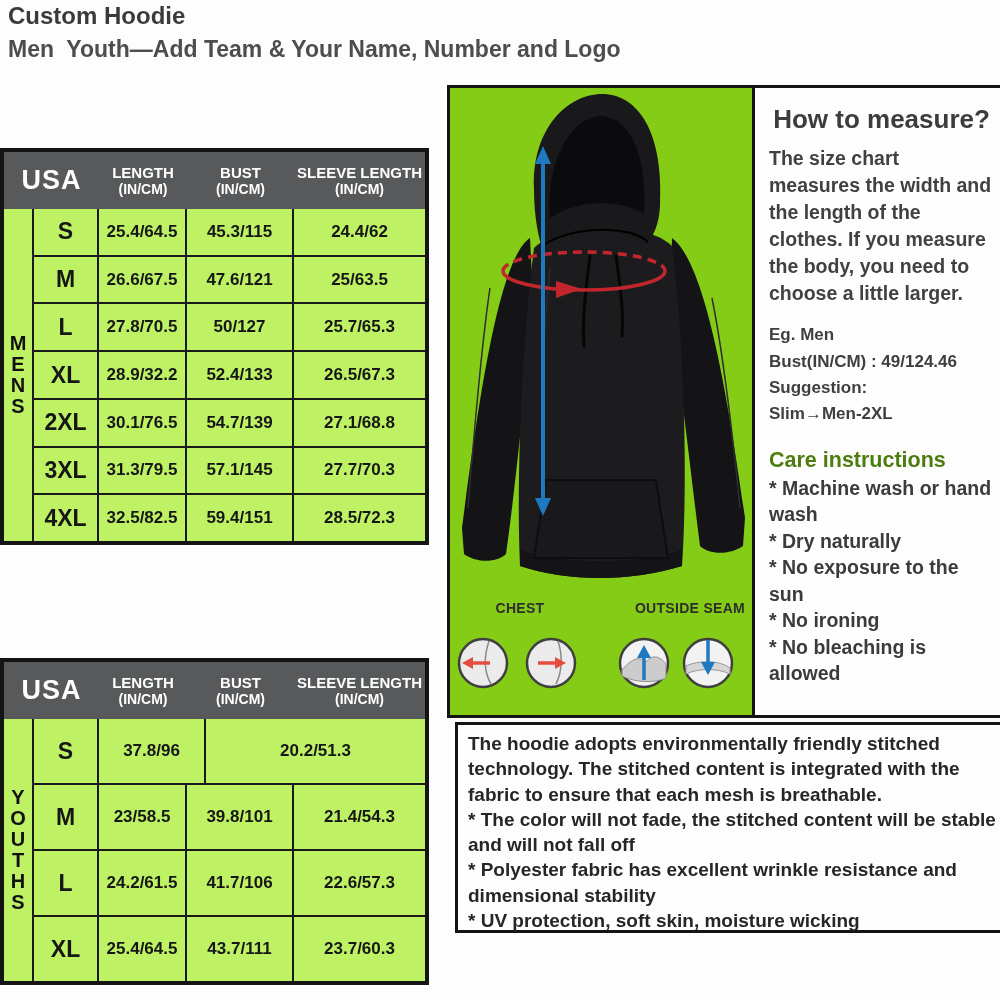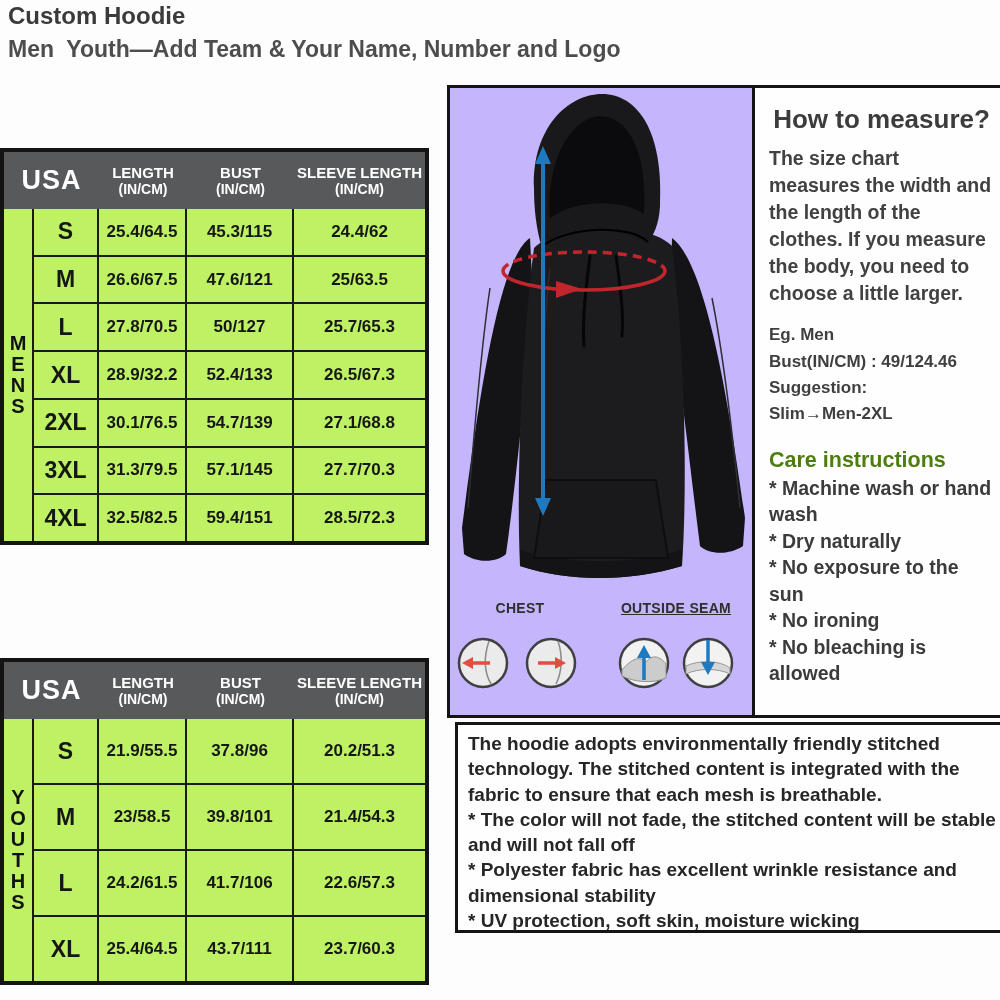--- a/index.html
+++ b/index.html
@@ -27,25 +27,25 @@
   .trow { flex:1; display:flex; border-top:2px solid #1a1a1a; }
   .trow:first-child { border-top:none; }
   .cell { display:flex; align-items:center; justify-content:center; border-left:2px solid #1a1a1a;
           font-weight:700; color:#161616; font-size:17px; }
   .cell:first-child { border-left:none; }
   .cell.size { width:63px; font-size:23px; }
   .cell.c-length { width:88px; } .cell.c-bust { width:107px; } .cell.c-sleeve { flex:1; }
 
   
   .photo-box { position:absolute; left:447px; top:85px; width:308px; height:633px;
-               border:3px solid #141414; background:#c4b5fd; }
+               border:3px solid #141414; background:#84cc16; }
   .hoodie-svg { position:absolute; left:0; top:0; width:302px; height:505px; display:block; }
   .diagram-label { position:absolute; font-size:14px; font-weight:700; color:#2e2e2e; letter-spacing:0.3px; text-align:center; }
   #chest-label { left:0; width:140px; top:512px; }
-  #seam-label { left:150px; width:152px; top:512px;text-decoration:underline; }
+  #seam-label { left:164px; width:152px; top:512px; }
   .icons-svg { position:absolute; left:0; top:540px; width:302px; height:80px; display:block; }
 
   
   .measure-panel { position:absolute; left:755px; top:85px; width:245px; height:633px;
                    border-top:3px solid #141414; border-bottom:3px solid #141414;
                    background:#fefefe; padding:8px 6px 0 14px; }
   .measure-heading { margin:8px 0 10px 0; font-size:26px; font-weight:700; color:#3c3c3c; text-align:center; }
   .measure-body { font-size:19.5px; font-weight:600; color:#414141; line-height:1.38; }
   .eg-block { margin-top:16px; font-size:17px; font-weight:700; color:#3f3f3f; line-height:1.55; }
   .care-heading { margin-top:20px; margin-bottom:2px; font-size:21.5px; font-weight:600; color:#4d7c0f; }
@@ -152,21 +152,20 @@
     <div class="tbody">
       <div class="groupcol">Y
 O
 U
 T
 H
 S</div>
       <div class="rows">
         <div class="trow">
           <div class="cell size">S</div>
-          <div class="cell c-length">21.9/55.5</div>
           <div class="cell c-bust">37.8/96</div>
           <div class="cell c-sleeve">20.2/51.3</div>
         </div>
         <div class="trow">
           <div class="cell size">M</div>
           <div class="cell c-length">23/58.5</div>
           <div class="cell c-bust">39.8/101</div>
           <div class="cell c-sleeve">21.4/54.3</div>
         </div>
         <div class="trow">

